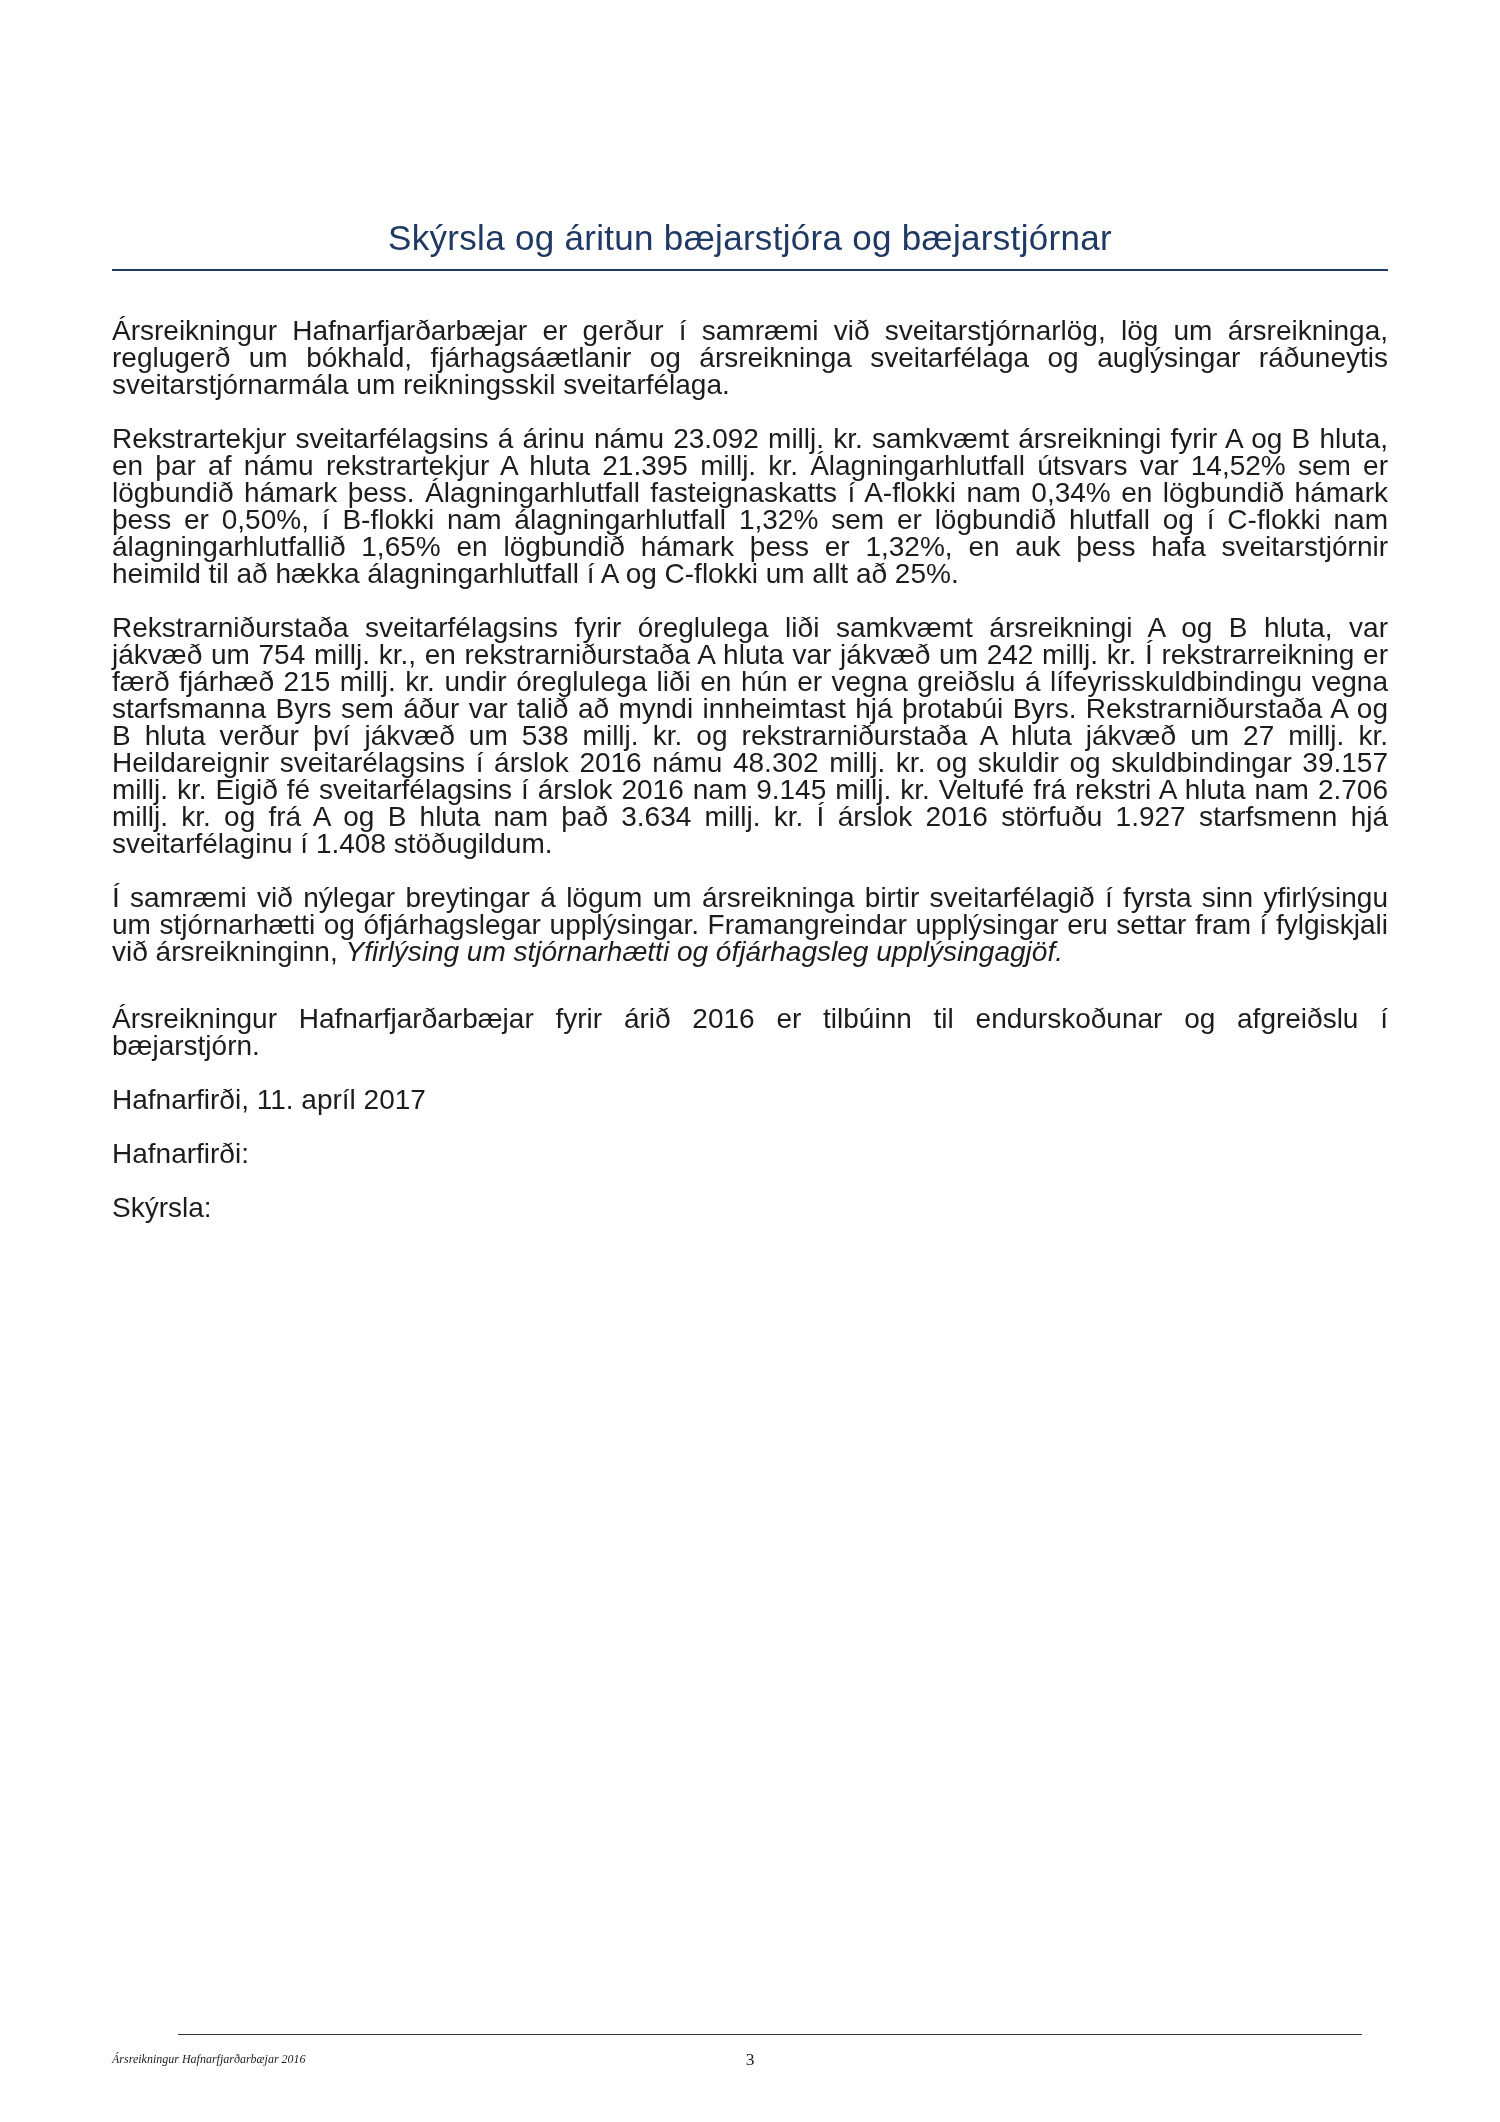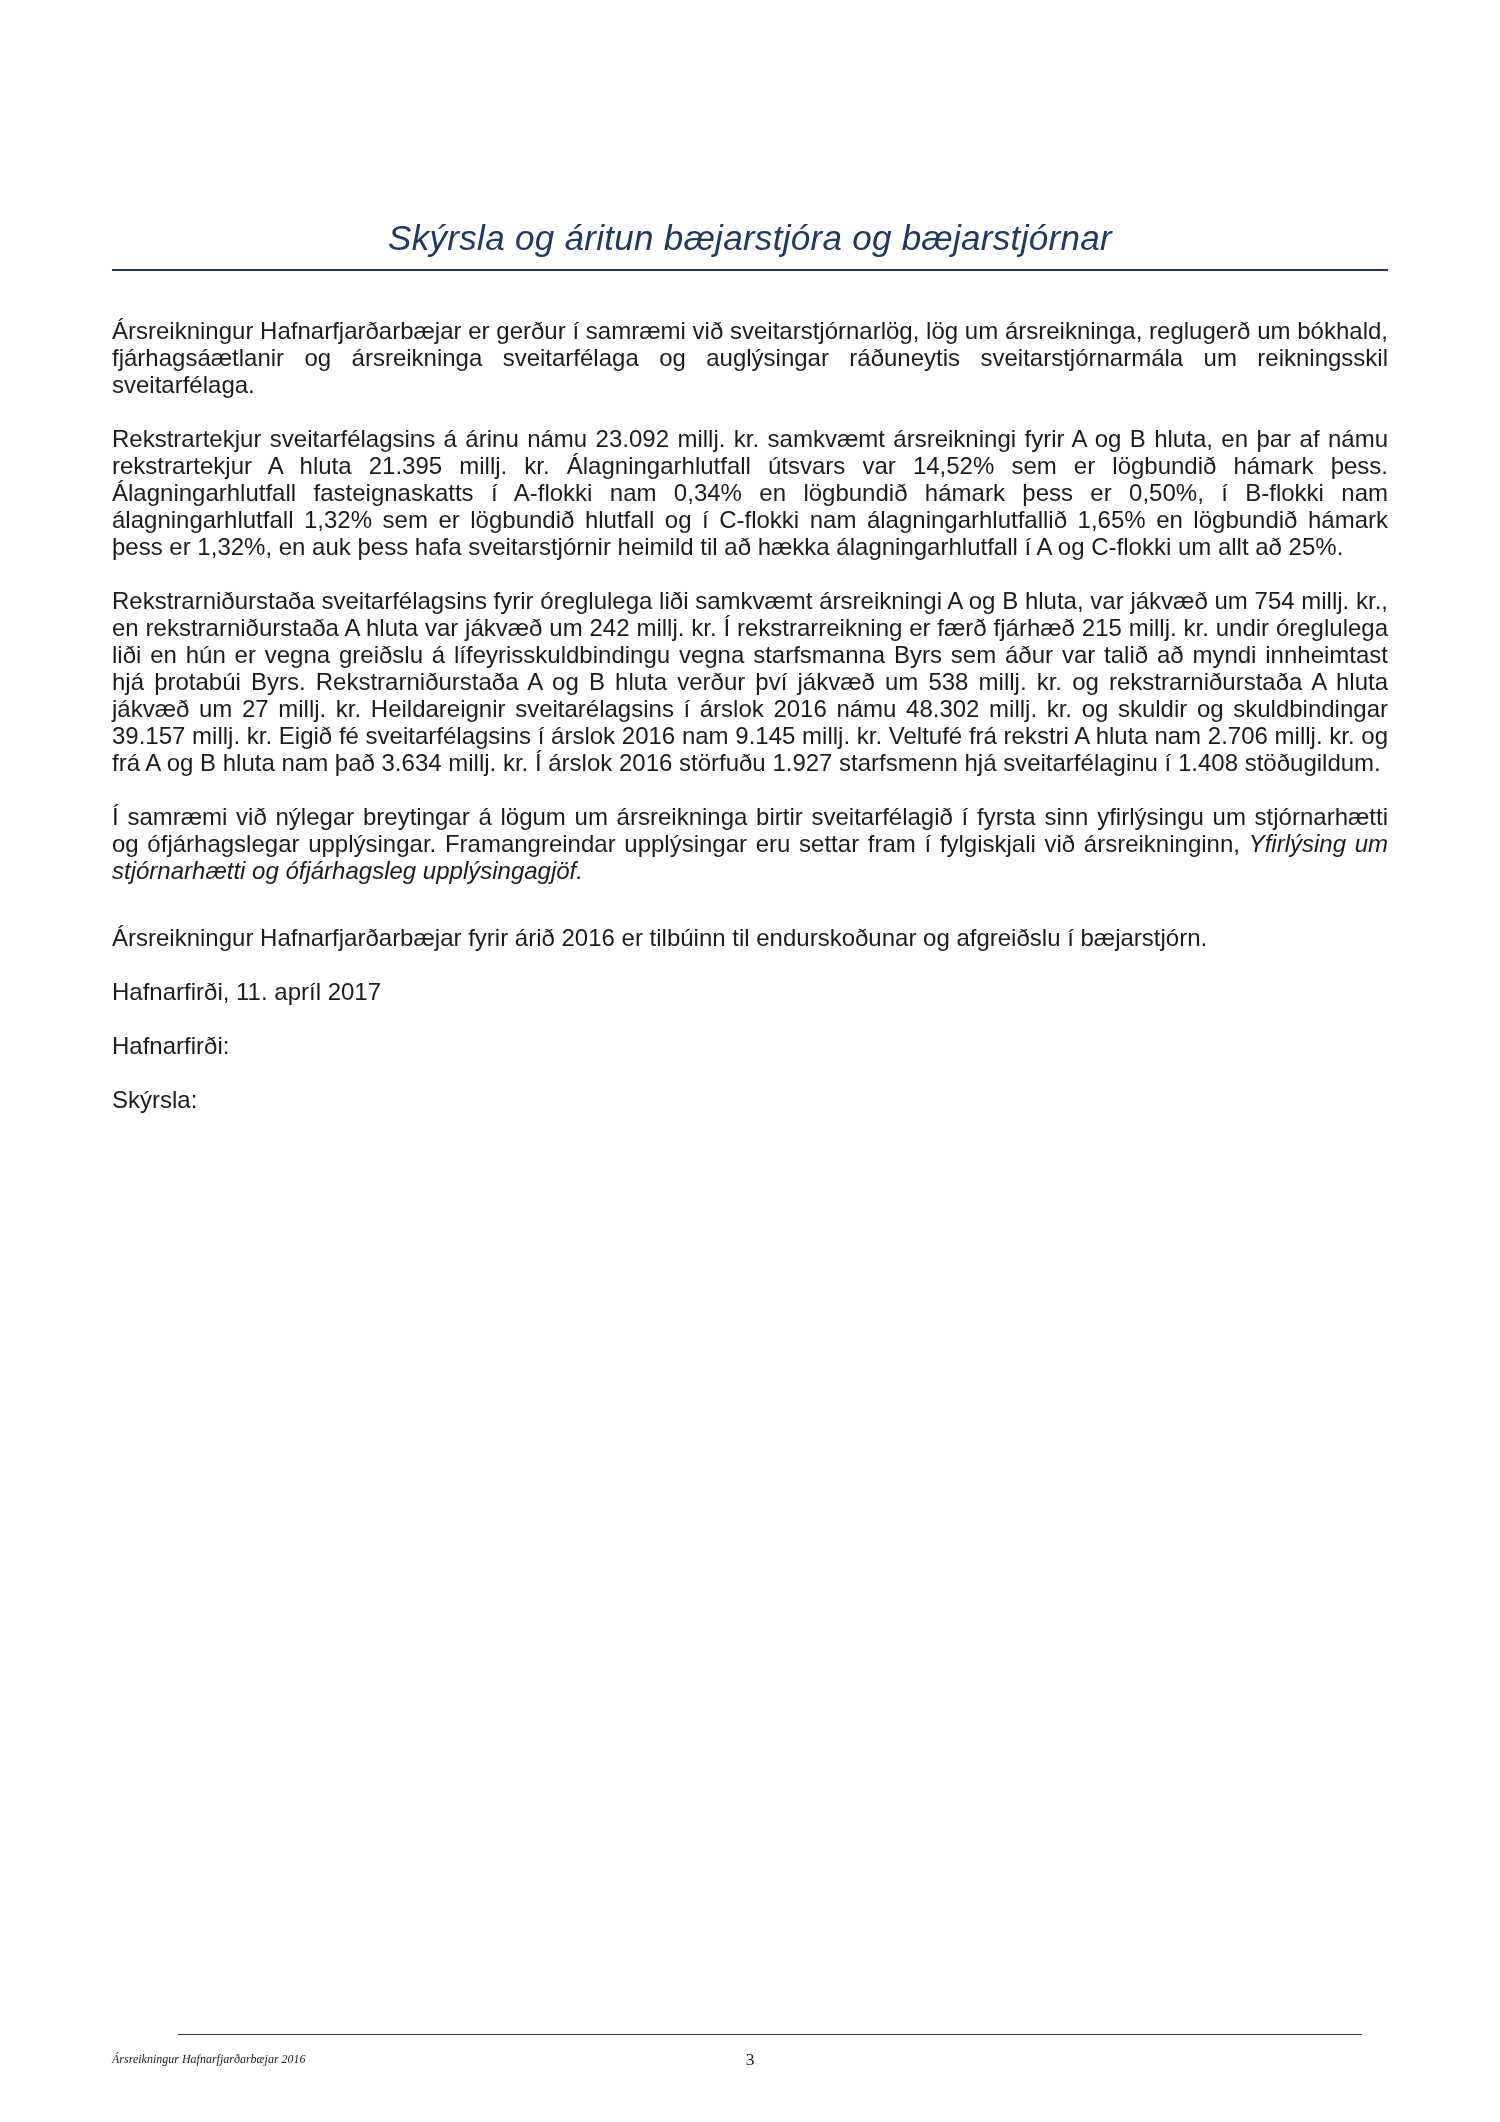--- a/index.html
+++ b/index.html
@@ -21,35 +21,34 @@
     inset: 0;
     padding: 0 112px;
     background: #ffffff;
   }
 
   
   .doc-header {
     margin-top: 218px;
     border-bottom: 2px solid #1f3864;
     padding-bottom: 11px;
-    font-style: italic;
   }
 
   .doc-title {
     font-size: 35px;
     font-weight: 400;
     color: #1f3864;
     text-align: center;
     letter-spacing: 0.3px;
     font-family: "Liberation Sans", sans-serif;
   }
 
   
   .body-text p {
-    font-size: 24px;
+    font-size: 28px;
     line-height: 27px;
     text-align: justify;
     margin-top: 27px;
     color: #1c1c1c;
   }
 
   .body-text p.first {
     margin-top: 46px;
   }
 

